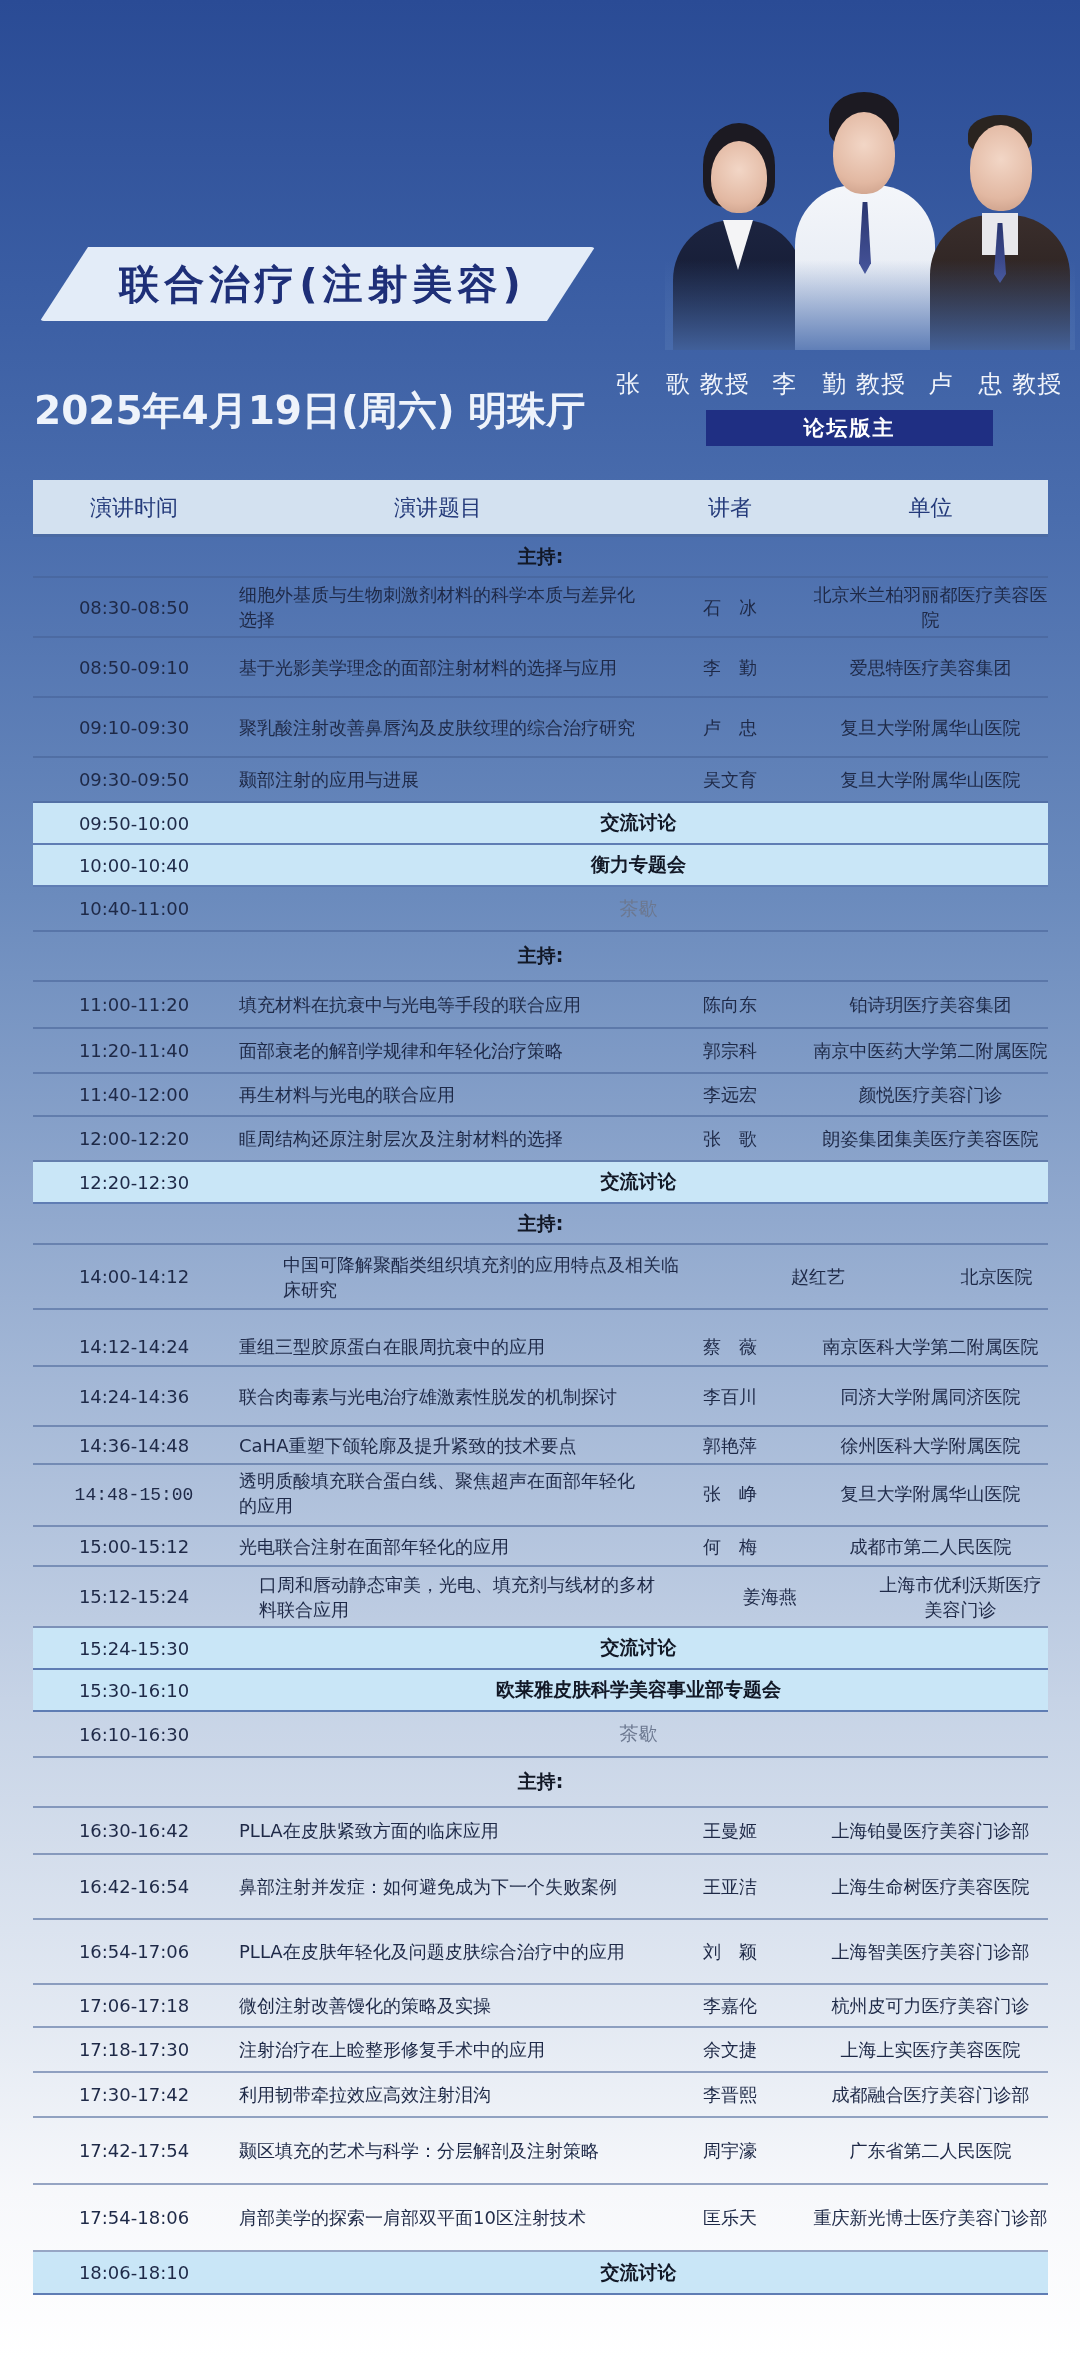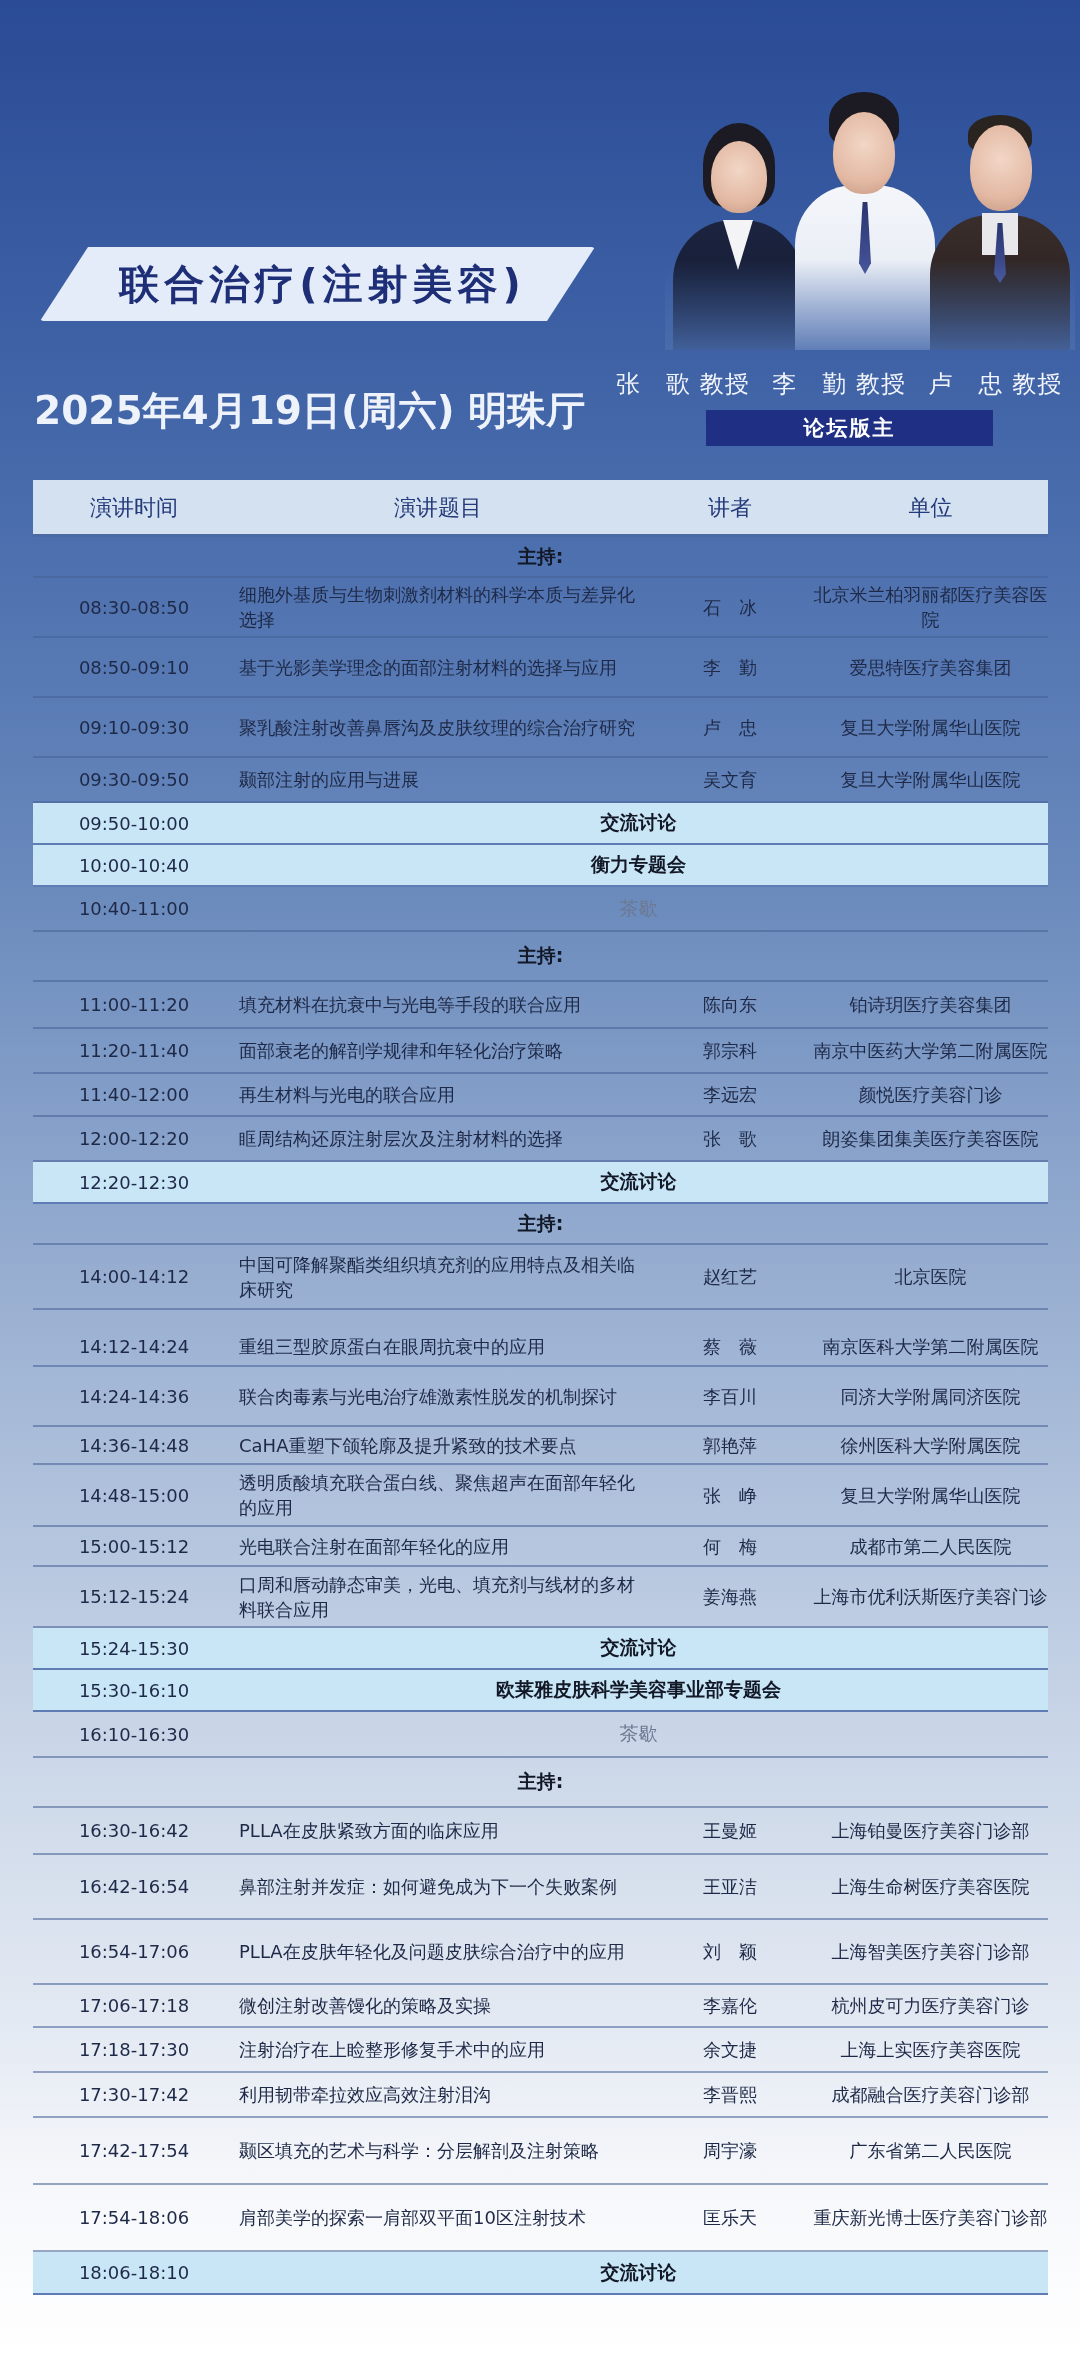--- a/index.html
+++ b/index.html
@@ -249,21 +249,21 @@
         <div class="cell c-speaker">张　歌</div>
         <div class="cell c-unit">朗姿集团集美医疗美容医院</div>
       </div>
       <div class="row highlight" style="height: 42px;">
         <div class="cell c-time">12:20-12:30</div>
         <div class="span-text bold">交流讨论</div>
       </div>
       <div class="row host-row" style="height: 41px;">
         <div class="span-text">主持:</div>
       </div>
-      <div class="row" style="height: 65px;">
+      <div class="row" style="height: 65px; gap: 44px;">
         <div class="cell c-time">14:00-14:12</div>
         <div class="cell c-topic">中国可降解聚酯类组织填充剂的应用特点及相关临床研究</div>
         <div class="cell c-speaker">赵红艺</div>
         <div class="cell c-unit">北京医院</div>
       </div>
       <div class="row" style="height: 40px; margin-top: 17px;">
         <div class="cell c-time">14:12-14:24</div>
         <div class="cell c-topic">重组三型胶原蛋白在眼周抗衰中的应用</div>
         <div class="cell c-speaker">蔡　薇</div>
         <div class="cell c-unit">南京医科大学第二附属医院</div>
@@ -273,33 +273,33 @@
         <div class="cell c-topic">联合肉毒素与光电治疗雄激素性脱发的机制探讨</div>
         <div class="cell c-speaker">李百川</div>
         <div class="cell c-unit">同济大学附属同济医院</div>
       </div>
       <div class="row" style="height: 38px;">
         <div class="cell c-time">14:36-14:48</div>
         <div class="cell c-topic">CaHA重塑下颌轮廓及提升紧致的技术要点</div>
         <div class="cell c-speaker">郭艳萍</div>
         <div class="cell c-unit">徐州医科大学附属医院</div>
       </div>
-      <div class="row" style="height: 62px;">
+      <div class="row" style="height: 62px; font-family: Liberation Mono, monospace;">
         <div class="cell c-time">14:48-15:00</div>
         <div class="cell c-topic">透明质酸填充联合蛋白线、聚焦超声在面部年轻化的应用</div>
         <div class="cell c-speaker">张　峥</div>
         <div class="cell c-unit">复旦大学附属华山医院</div>
       </div>
       <div class="row" style="height: 40px;">
         <div class="cell c-time">15:00-15:12</div>
         <div class="cell c-topic">光电联合注射在面部年轻化的应用</div>
         <div class="cell c-speaker">何　梅</div>
         <div class="cell c-unit">成都市第二人民医院</div>
       </div>
-      <div class="row" style="height: 61px;">
+      <div class="row" style="height: 61px; gap: 20px;">
         <div class="cell c-time">15:12-15:24</div>
         <div class="cell c-topic">口周和唇动静态审美，光电、填充剂与线材的多材料联合应用</div>
         <div class="cell c-speaker">姜海燕</div>
         <div class="cell c-unit">上海市优利沃斯医疗美容门诊</div>
       </div>
       <div class="row highlight" style="height: 42px;">
         <div class="cell c-time">15:24-15:30</div>
         <div class="span-text bold">交流讨论</div>
       </div>
       <div class="row highlight" style="height: 42px;">

